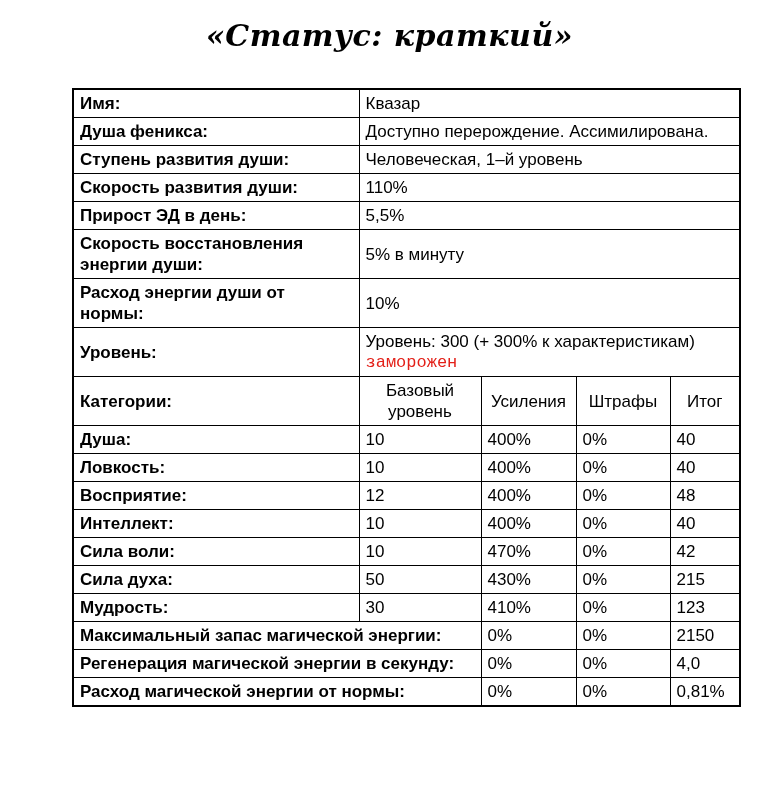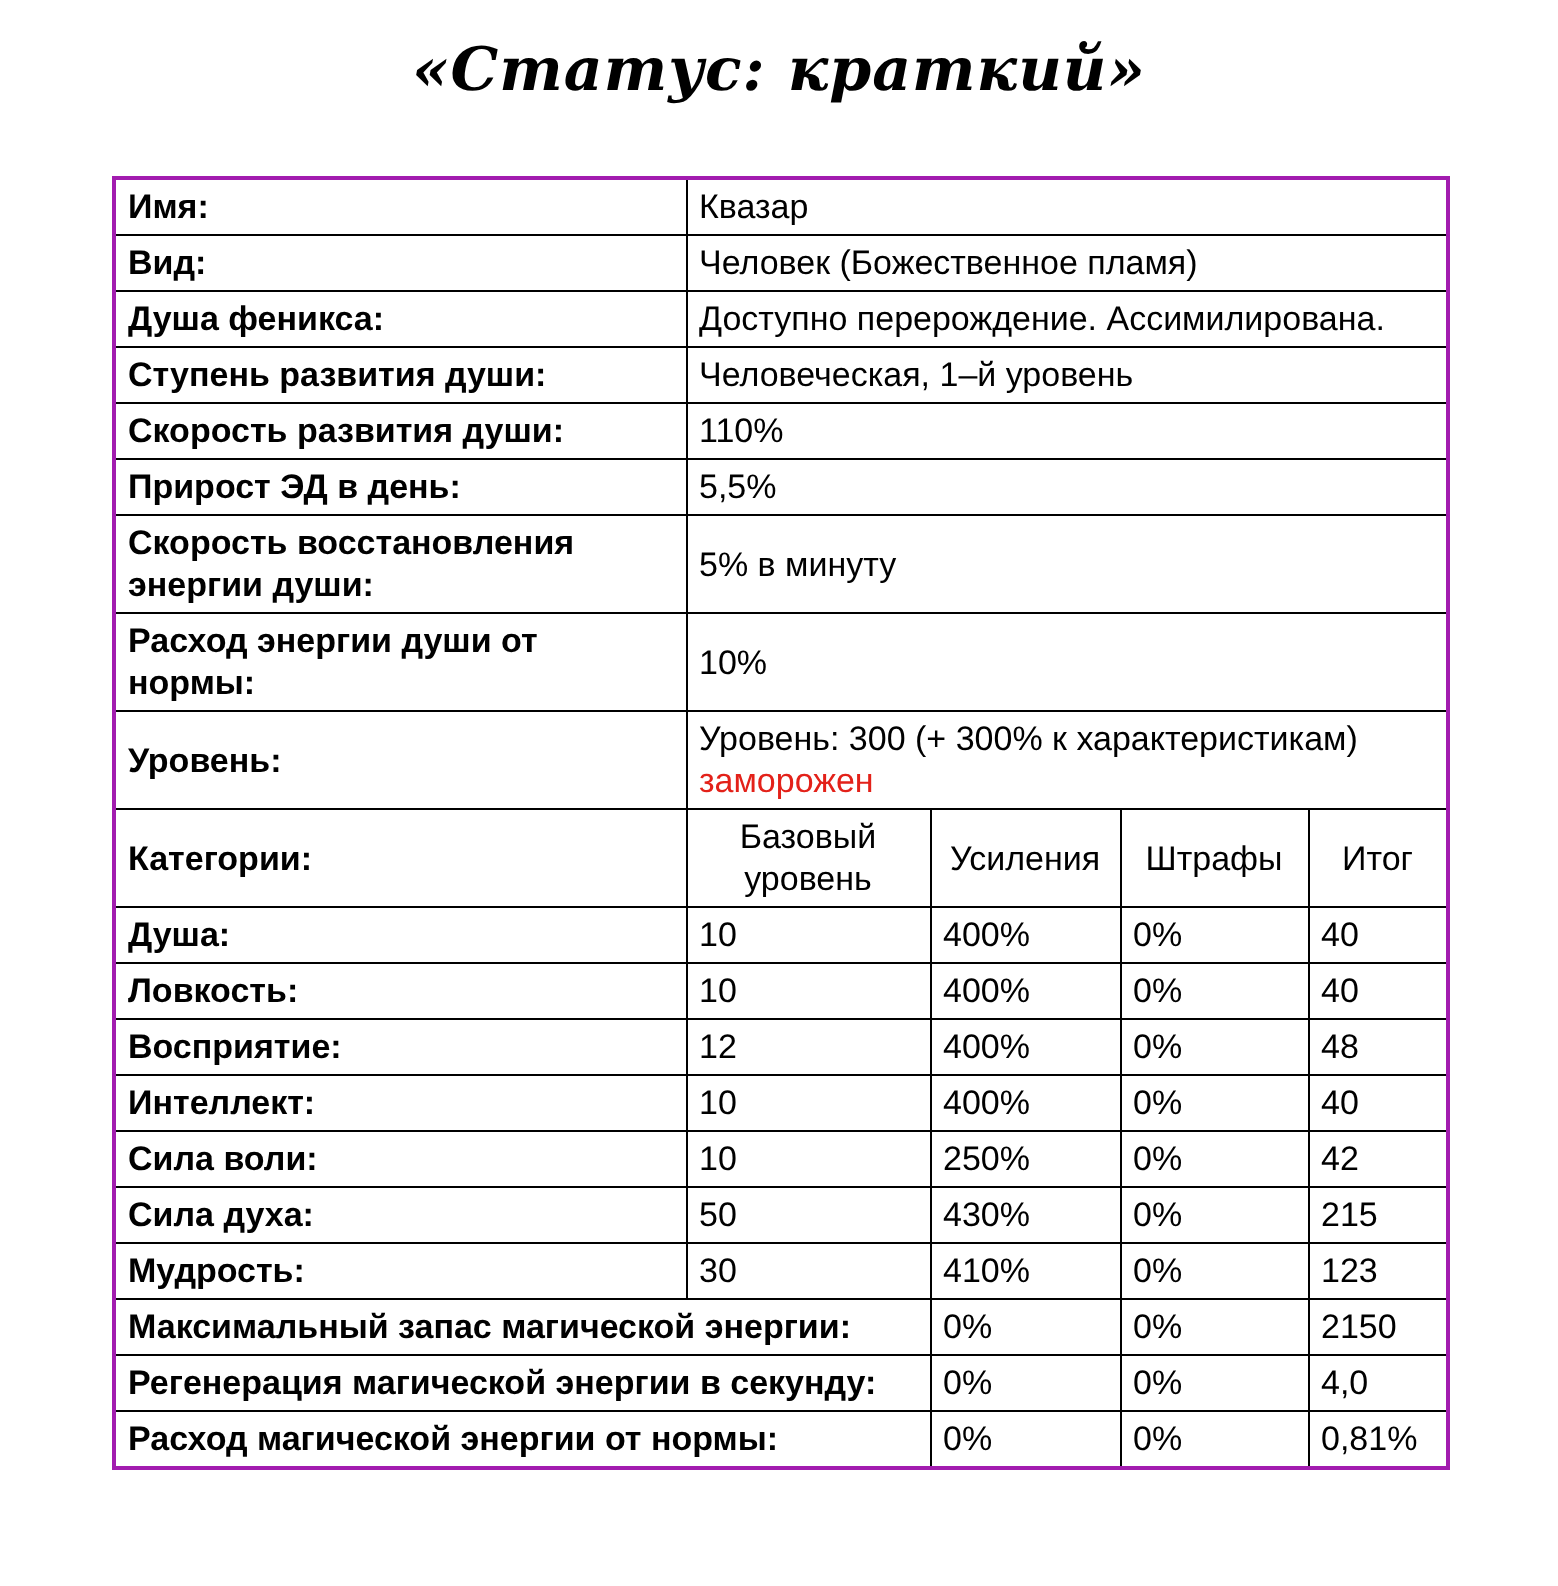--- a/index.html
+++ b/index.html
@@ -23,26 +23,26 @@
     text-align: center;
     font-family: "DejaVu Serif", serif;
     font-style: italic;
     font-weight: 700;
     font-size: 30px;
     letter-spacing: 0.5px;
     color: #000000;
   }
   table.status-table {
     position: absolute;
-    left: 56px;
+    left: 72px;
     top: 88px;
     width: 667px;
     border-collapse: collapse;
     table-layout: fixed;
-    border: 2px solid #a21caf;
+    border: 2px solid #000000;
     padding-left: 36px;
   }
   table.status-table td {
     border: 1.5px solid #000000;
     font-size: 17px;
     line-height: 21px;
     padding: 3px 6px;
     overflow: hidden;
   }
   td.lbl {
@@ -54,20 +54,21 @@
     vertical-align: middle;
     font-weight: 400;
   }
   td.hdr {
     text-align: center;
     vertical-align: middle;
     font-weight: 400;
   }
   .frozen {
     color: #e32119;
+    font-family: Liberation Mono, monospace;
   }
 </style>
 </head>
 <body>
 
 <div class="page">
 
   <h1 class="title">«Статус: краткий»</h1>
 
   <table class="status-table">
@@ -78,24 +79,20 @@
       <col style="width:94px">
       <col style="width:70px">
     </colgroup>
     <tbody>
 
       <tr>
         <td class="lbl">Имя:</td>
         <td class="val" colspan="4">Квазар</td>
       </tr>
       <tr>
-        <td class="lbl">Вид:</td>
-        <td class="val" colspan="4">Человек (Божественное пламя)</td>
-      </tr>
-      <tr>
         <td class="lbl">Душа феникса:</td>
         <td class="val" colspan="4">Доступно перерождение. Ассимилирована.</td>
       </tr>
       <tr>
         <td class="lbl">Ступень развития души:</td>
         <td class="val" colspan="4">Человеческая, 1–й уровень</td>
       </tr>
       <tr>
         <td class="lbl">Скорость развития души:</td>
         <td class="val" colspan="4">110%</td>
@@ -153,21 +150,21 @@
       <tr>
         <td class="lbl">Интеллект:</td>
         <td class="val">10</td>
         <td class="val">400%</td>
         <td class="val">0%</td>
         <td class="val">40</td>
       </tr>
       <tr>
         <td class="lbl">Сила воли:</td>
         <td class="val">10</td>
-        <td class="val">250%</td>
+        <td class="val">470%</td>
         <td class="val">0%</td>
         <td class="val">42</td>
       </tr>
       <tr>
         <td class="lbl">Сила духа:</td>
         <td class="val">50</td>
         <td class="val">430%</td>
         <td class="val">0%</td>
         <td class="val">215</td>
       </tr>

